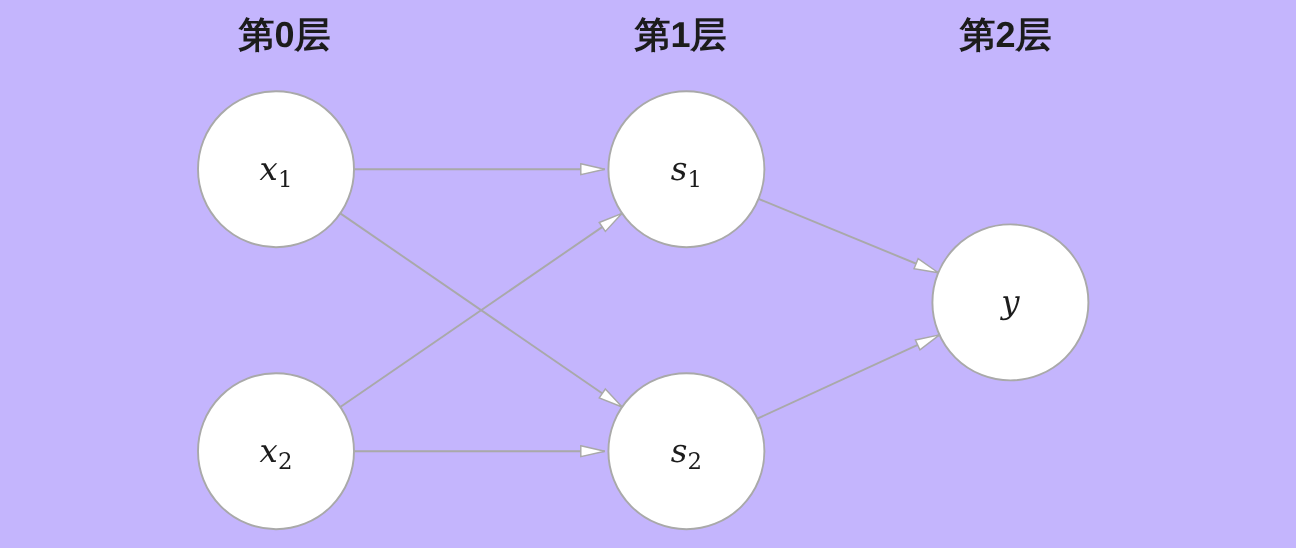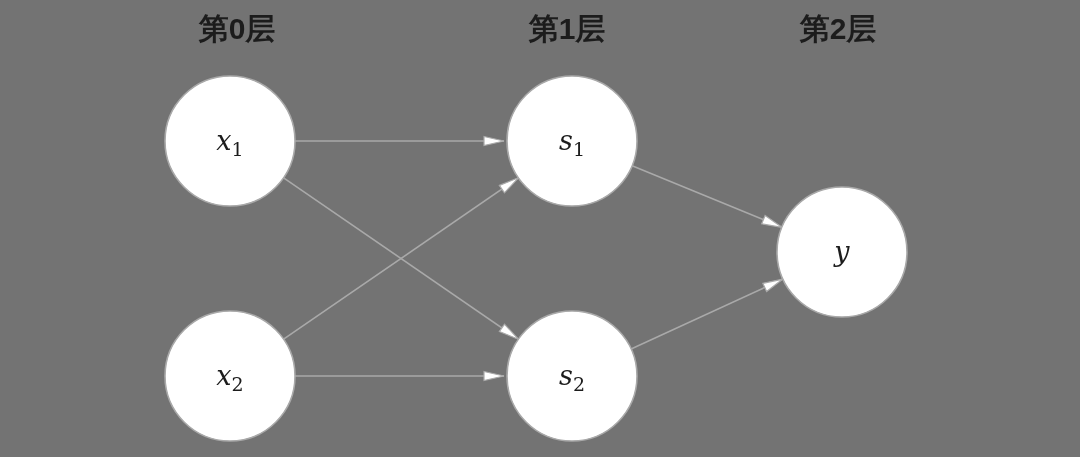--- a/index.html
+++ b/index.html
@@ -8,21 +8,21 @@
     background: #ffffff;
     width: 1080px;
     height: 457px;
     overflow: hidden;
     font-family: "Liberation Sans", sans-serif;
   }
   .stage {
     position: relative;
     width: 1080px;
     height: 457px;
-    background: #737373;
+    background: #c4b5fd;
   }
   svg { display: block; }
   .layer-label {
     font-family: "Liberation Sans", sans-serif;
     font-weight: 700;
     font-size: 30px;
     fill: #1c1c1c;
   }
   .node-circle {
     fill: #ffffff;

